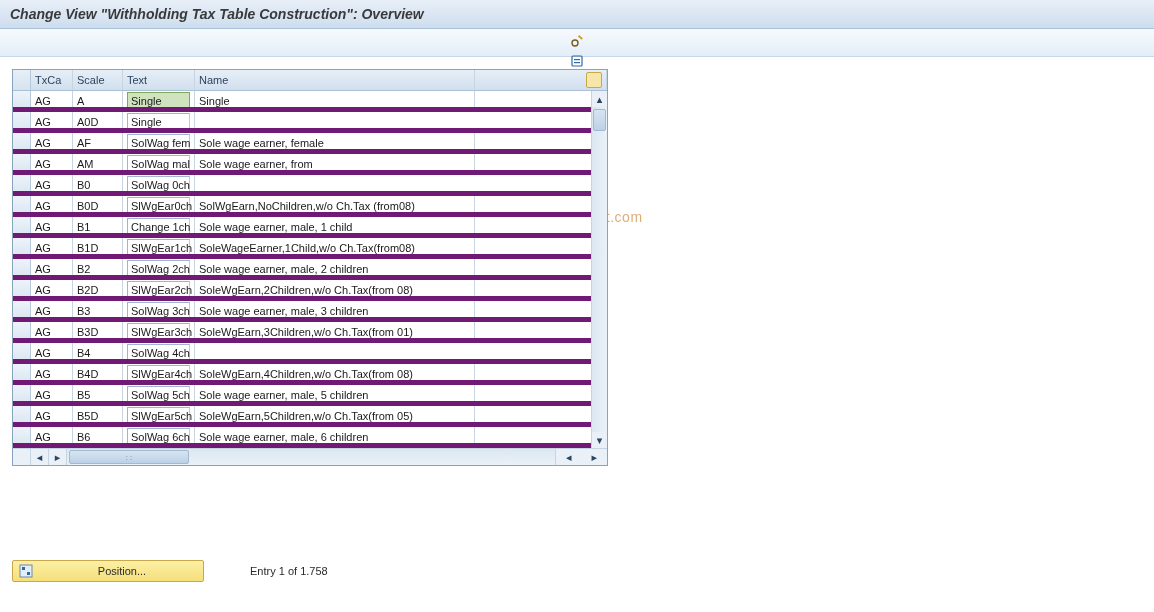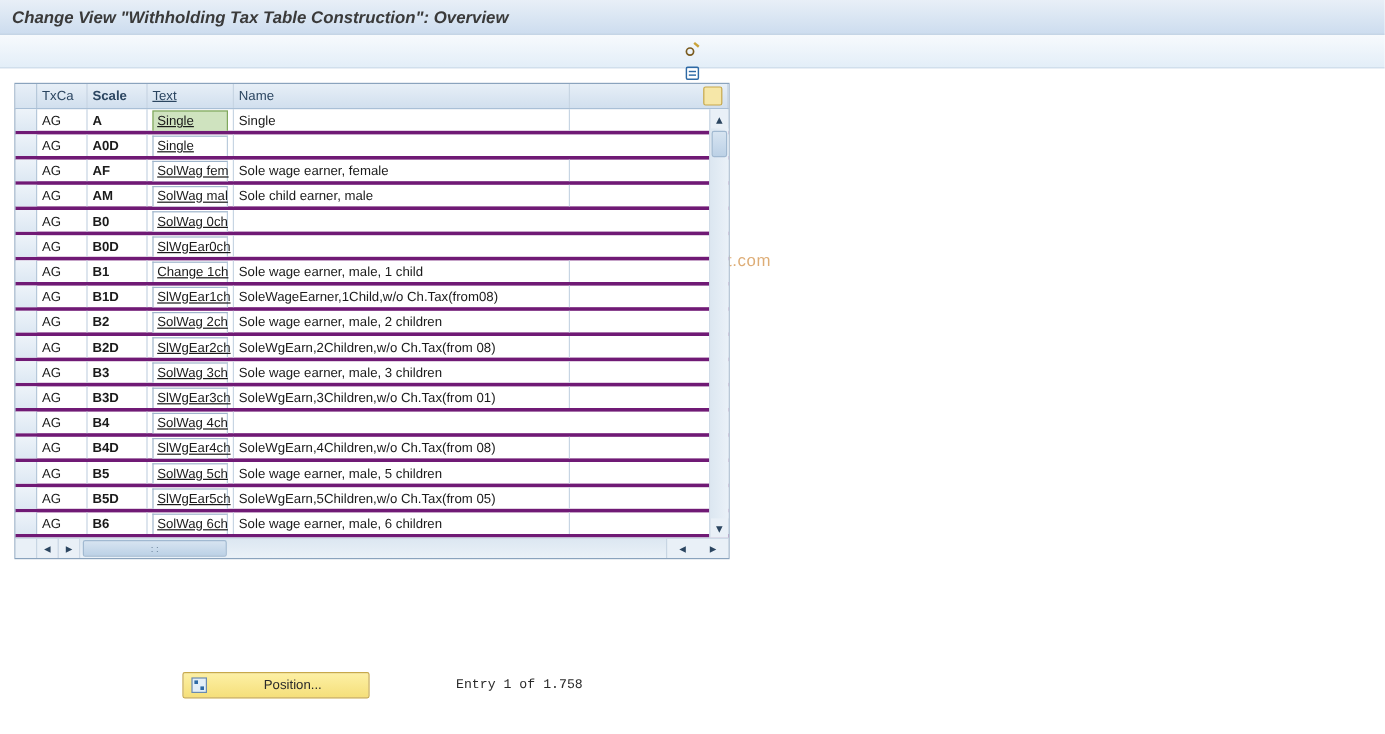--- a/index.html
+++ b/index.html
@@ -73,32 +73,32 @@
     .th, .td {
       border-right: 1px solid #c7d5e3;
       padding: 0 4px;
       white-space: nowrap;
       overflow: hidden;
       text-overflow: ellipsis;
     }
     .th { color: #2b4560; }
     .col-gutter { width: 18px; flex: 0 0 18px; padding:0; background: linear-gradient(to bottom,#e7eff7,#d6e3f0); border-right:1px solid #b6c8da; }
     .col-txca  { width: 42px; flex: 0 0 42px; }
-    .col-scale { width: 50px; flex: 0 0 50px; font-weight: bold; }
-    .col-text  { width: 72px; flex: 0 0 72px; text-decoration: underline; }
+    .col-scale { width: 50px; flex: 0 0 50px; }
+    .col-text  { width: 72px; flex: 0 0 72px; }
     .col-name  { width: 280px; flex: 0 0 280px; }
     .col-tail  { flex: 1; }
     .th.col-tail { display:flex; justify-content:flex-end; align-items:center; }
     .corner-icon {
       width: 16px; height: 16px;
       border: 1px solid #c7a84a;
       background: #f6e7a8;
       border-radius: 2px;
     }
-    .tbody .table-row { border-bottom: 3px solid #701a75; }
+    .tbody .table-row { border-bottom: 5px solid #701a75; }
     .tbody .td { color: #1a1a1a; }
     .tbody .col-gutter {
       background: linear-gradient(to bottom,#edf3f9,#dde8f3);
     }
     .cell-input {
       background: #fff;
       border: 1px solid #bacbdc;
       border-top-color: #9fb5cb;
       border-left-color: #9fb5cb;
       height: 18px;
@@ -170,44 +170,42 @@
     }
     .footer-area {
       position: absolute;
       left: 0; right: 0;
       top: 560px;
       padding: 0 12px;
       display: flex;
       align-items: center;
     }
     .position-btn {
-      margin-left: 140px;
-      width: 156px;
+      width: 192px;
       height: 22px;
       background: linear-gradient(to bottom,#fdf0a5,#f5df7a);
       border: 1px solid #c7a84a;
       display: flex;
       align-items: center;
       padding: 0 6px;
       cursor: pointer;
       border-radius: 2px;
       gap: 14px;
     }
     .position-btn .picon {
       width: 14px; height: 14px;
       display: inline-flex; align-items:center; justify-content:center;
     }
     .position-btn .plabel {
       flex: 1; text-align: center;
       color: #2a2a2a;
     }
     .entry-info {
-      margin-left: 72px;
+      margin-left: 46px;
       color: #2a2a2a;
-      font-family: Liberation Mono, monospace;
     }
     .ico svg { display:block; }
   </style>
 </head>
 <body>
 
 <div class="titlebar">Change View "Withholding Tax Table Construction": Overview</div>
 
 <div class="toolbar">
   <span class="toolbar-btn ico">
@@ -306,39 +304,40 @@
           <div class="td col-name">Sole wage earner, female</div>
           <div class="td col-tail"></div>
         </div>
         <div class="table-row">
           <div class="td col-gutter"></div>
           <div class="td col-txca">AG</div>
           <div class="td col-scale">AM</div>
           <div class="td col-text">
             <div class="cell-input">SolWag mal</div>
           </div>
-          <div class="td col-name">Sole child earner, male</div>
+          <div class="td col-name">Sole wage earner, from</div>
           <div class="td col-tail"></div>
         </div>
         <div class="table-row">
           <div class="td col-gutter"></div>
           <div class="td col-txca">AG</div>
           <div class="td col-scale">B0</div>
           <div class="td col-text">
             <div class="cell-input">SolWag 0ch</div>
           </div>
           <div class="td col-tail"></div>
         </div>
         <div class="table-row">
           <div class="td col-gutter"></div>
           <div class="td col-txca">AG</div>
           <div class="td col-scale">B0D</div>
           <div class="td col-text">
             <div class="cell-input">SlWgEar0ch</div>
           </div>
+          <div class="td col-name">SolWgEarn,NoChildren,w/o Ch.Tax (from08)</div>
           <div class="td col-tail"></div>
         </div>
         <div class="table-row">
           <div class="td col-gutter"></div>
           <div class="td col-txca">AG</div>
           <div class="td col-scale">B1</div>
           <div class="td col-text">
             <div class="cell-input">Change 1ch</div>
           </div>
           <div class="td col-name">Sole wage earner, male, 1 child</div>

